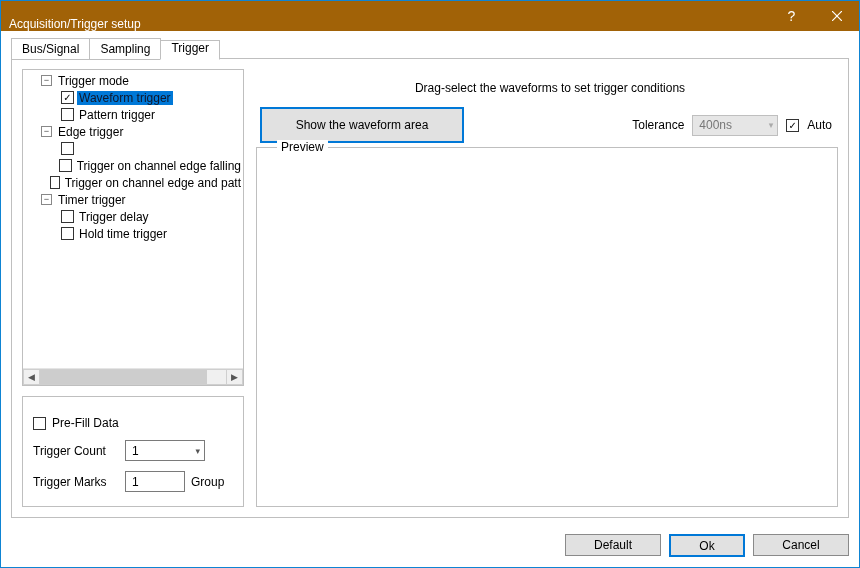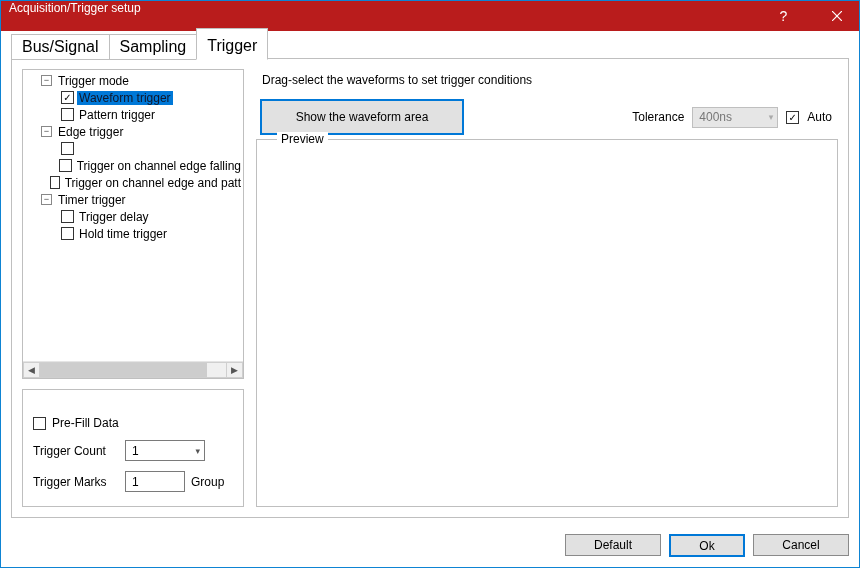--- a/index.html
+++ b/index.html
@@ -11,27 +11,26 @@
     color: #000;
     background: #fff;
     border: 1px solid #0e84d3;
     display: flex;
     flex-direction: column;
     overflow: hidden;
   }
   
   .titlebar {
     height: 30px;
-    background: #b91c1c;
+    background: #a16207;
     color: #fff;
     display: flex;
-    align-items: flex-start;
+    align-items: flex-end;
     padding-left: 8px;
     font-size: 12px;
-    gap: 8px;
   }
   .titlebar .title { flex: 1; }
   .titlebar .tbtn {
     width: 45px; height: 30px;
     display: flex; align-items: center; justify-content: center;
     font-size: 14px;
   }
   .titlebar .tbtn.help { font-size: 14px; }
   .titlebar .tbtn.close svg { width: 10px; height: 10px; stroke: #fff; stroke-width: 1.2; }
 
@@ -57,25 +56,25 @@
   }
   .tab {
     position: relative;
     z-index: 1;
     padding: 3px 10px;
     border: 1px solid #bfbfbf;
     border-bottom: 1px solid #bfbfbf;
     background: #fff;
     margin-right: -1px;
     margin-bottom: -1px;
-    font-size: 16px;
+    font-size: 12px;
   }
   .tab.active {
     border-bottom: 1px solid #fff;
-    padding-top: 8px;
+    padding-top: 0;
     padding-bottom: 4px;
   }
   .tabbody {
     border: 1px solid #bfbfbf;
     border-top: none;
     flex: 1;
     display: flex;
     padding: 10px;
     gap: 12px;
   }
@@ -138,21 +137,21 @@
     background:#fff;
   }
   .node .cb.checked::after { content: "✓"; }
   .node .lbl { padding: 0 2px; }
   .node .lbl.sel { background:#0078d7; color:#0f172a; }
   .optsbox {
     border: 1px solid #bfbfbf;
     padding: 10px 10px 14px 10px;
   }
   .optrow { display:flex; align-items:center; margin-top:10px; gap:6px; }
-  .optrow:first-child { margin-top: 16px; }
+  .optrow:first-child { margin-top: 9px; }
   .optrow label { min-width: 86px; }
   .select {
     border: 1px solid #7a7a7a;
     height: 21px; width: 80px;
     display:flex; align-items:center; justify-content:space-between;
     padding: 0 4px 0 6px;
     background:#fff;
   }
   .select .caret { font-size: 9px; color:#555; }
   .textinput {
@@ -160,21 +159,21 @@
     height: 21px; width: 60px;
     padding: 0 6px;
     display:flex; align-items:center;
     background:#fff;
   }
 
   .rightcol {
     flex: 1;
     display:flex; flex-direction:column;
   }
-  .rightcol .hint { margin: 4px 0 12px 6px; }
+  .rightcol .hint { margin: 12px 0 12px 6px; text-align: center; }
   .toprow {
     display:flex; align-items:center;
     gap: 8px;
     padding-left: 4px;
   }
   .bigbtn {
     border: 2px solid #0078d7;
     background: #e1e1e1;
     height: 36px;
     width: 204px;

